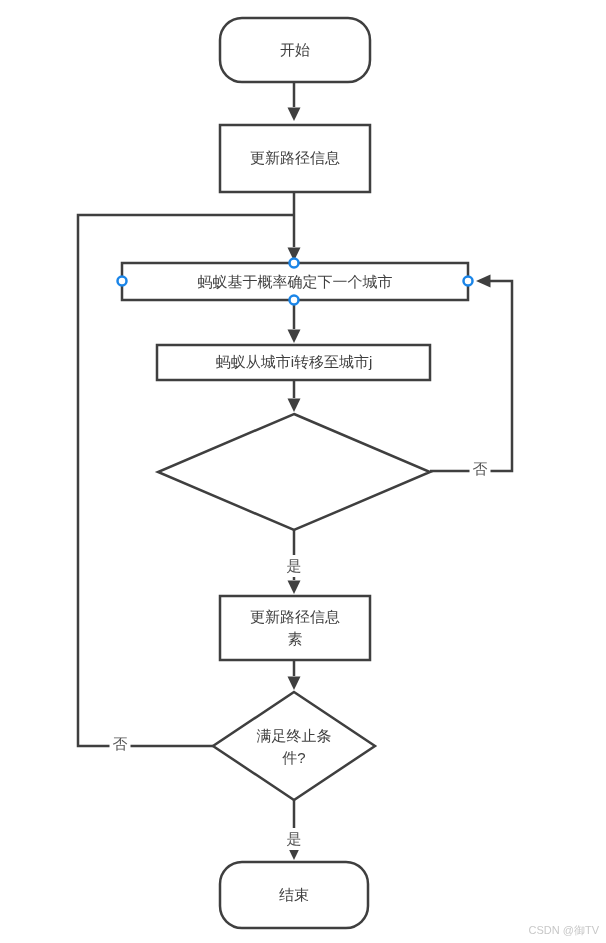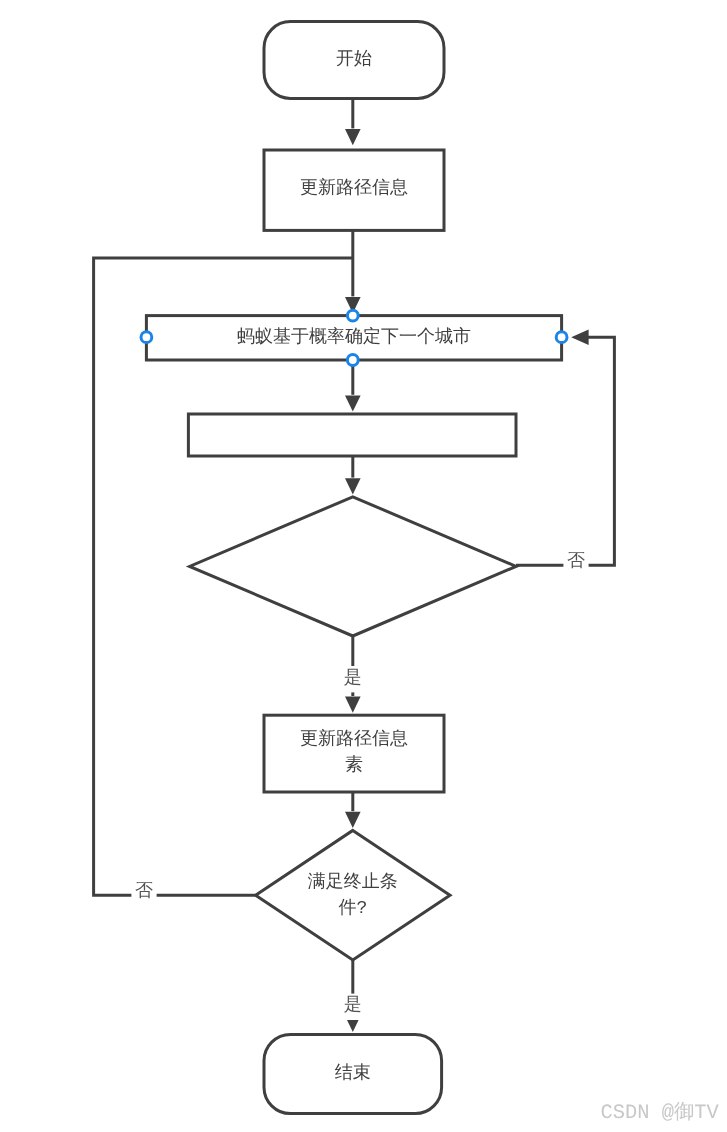--- a/index.html
+++ b/index.html
@@ -1,42 +1,42 @@
 <!DOCTYPE html>
 <html><head>
 <meta charset="utf-8">
 <style>
   html,body{margin:0;padding:0;background:#ffffff;}
   .canvas{
     position:relative;
     width:606px;height:943px;
     background:#ffffff;
     overflow:hidden;
-    font-family:Liberation Mono, monospace;
+    font-family:Liberation Sans, sans-serif;
   }
   .canvas svg{position:absolute;left:0;top:0;}
   .label{
     position:absolute;
     transform:translate(-50%,-50%);
     font-size:15px;
     line-height:22px;
     color:#3f3f3f;
     text-align:center;
     white-space:nowrap;
   }
   .edge-label{
     background:#ffffff;
     padding:0 3px;
     color:#545454;
   }
   .watermark{
     position:absolute;
     right:7px;
     bottom:5px;
-    font-size:17px;
+    font-size:11px;
     color:#c8c8c8;
   }
 </style>
 </head>
 <body>
 
 <div class="canvas">
 
   <svg width="606" height="943" viewBox="0 0 606 943">
     <g fill="none" stroke="#3f3f3f" stroke-width="2.5">
@@ -84,20 +84,21 @@
       <circle cx="294" cy="300" r="4.5"></circle>
     </g>
   </svg>
 
   <div class="label" style="left:295px;top:50px">开始</div>
 
   <div class="label" style="left:295px;top:158px">更新路径信息</div>
 
   <div class="label" style="left:295px;top:282px">蚂蚁基于概率确定下一个城市</div>
 
+  <div class="label" style="left:294px;top:362px">蚂蚁从城市i转移至城市j</div>
 
 
   <div class="label" style="left:295px;top:628px">
     <div>更新路径信息</div>
     <div>素</div>
   </div>
 
   <div class="label" style="left:294px;top:747px">
     <div>满足终止条</div>
     <div>件?</div>

